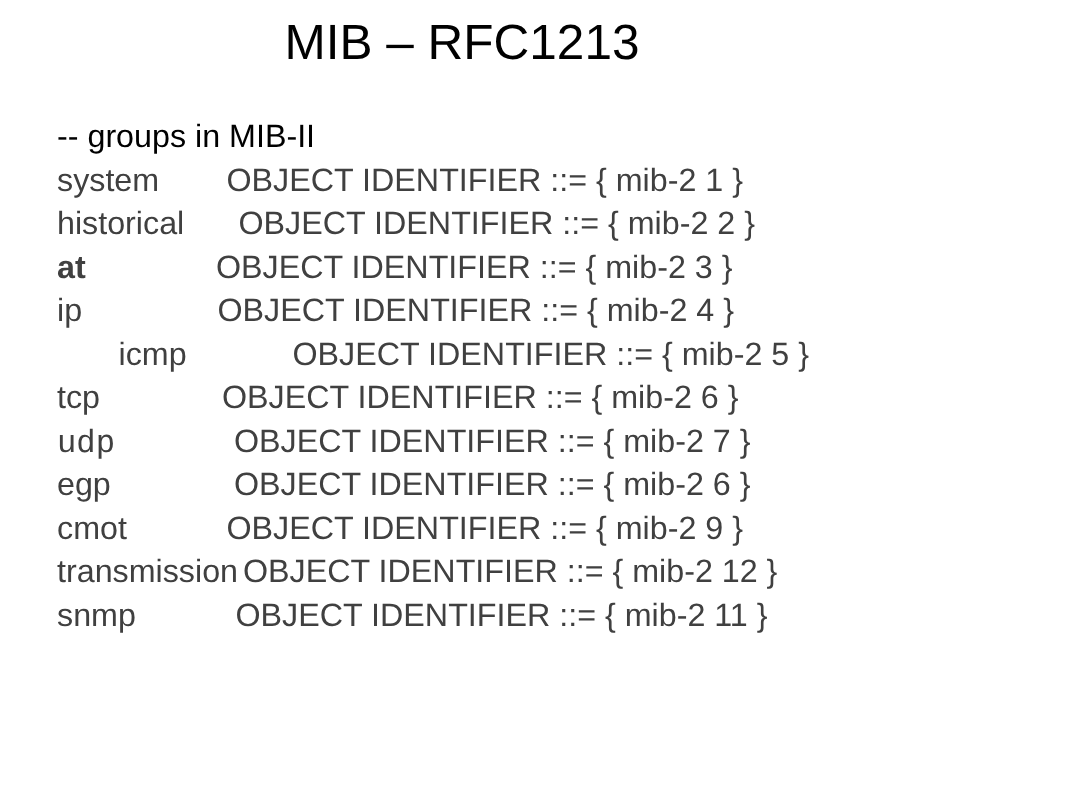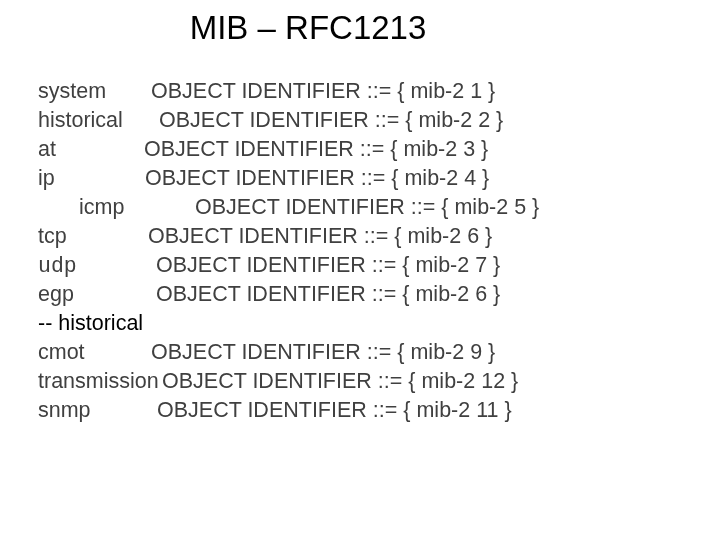--- a/index.html
+++ b/index.html
@@ -68,27 +68,27 @@
   }
 </style>
 </head>
 <body>
 
 <div class="slide">
 
   <div class="slide-title">MIB – RFC1213</div>
 
   <div class="body-block">
+      <div class="comment-line"><span>-- groups in MIB-II</span></div>
       <div class="code-line"><span class="lbl" style="width: 113px;">system</span><span class="decl">OBJECT IDENTIFIER ::= { mib-2 1 }</span></div>
       <div class="code-line"><span class="lbl" style="width: 121px;">historical</span><span class="decl">OBJECT IDENTIFIER ::= { mib-2 2 }</span></div>
-      <div class="code-line"><span class="lbl" style="width: 106px;">at</span><span class="decl">OBJECT IDENTIFIER ::= { mib-2 3 }</span></div>
+      <div class="code-line"><span class="lbl" style="width: 106px; font-weight: bold;">at</span><span class="decl">OBJECT IDENTIFIER ::= { mib-2 3 }</span></div>
       <div class="code-line"><span class="lbl" style="width: 107px;">ip</span><span class="decl">OBJECT IDENTIFIER ::= { mib-2 4 }</span></div>
       <div class="code-line"><span class="lbl" style="width: 116px; margin-left: 41px;">icmp</span><span class="decl">OBJECT IDENTIFIER ::= { mib-2 5 }</span></div>
       <div class="code-line"><span class="lbl" style="width: 110px;">tcp</span><span class="decl">OBJECT IDENTIFIER ::= { mib-2 6 }</span></div>
       <div class="code-line"><span class="lbl" style="width: 118px; font-family: Liberation Mono, monospace;">udp</span><span class="decl">OBJECT IDENTIFIER ::= { mib-2 7 }</span></div>
       <div class="code-line"><span class="lbl" style="width: 118px;">egp</span><span class="decl">OBJECT IDENTIFIER ::= { mib-2 6 }</span></div>
-      <div class="comment-line"><span>-- historical</span></div>
       <div class="code-line"><span class="lbl" style="width: 113px;">cmot</span><span class="decl">OBJECT IDENTIFIER ::= { mib-2 9 }</span></div>
       <div class="code-line"><span class="lbl" style="width: 124px;">transmission</span><span class="decl">OBJECT IDENTIFIER ::= { mib-2 12 }</span></div>
       <div class="code-line"><span class="lbl" style="width: 119px;">snmp</span><span class="decl">OBJECT IDENTIFIER ::= { mib-2 11 }</span></div>
     </div>
 
 </div>
 
 </body></html>

